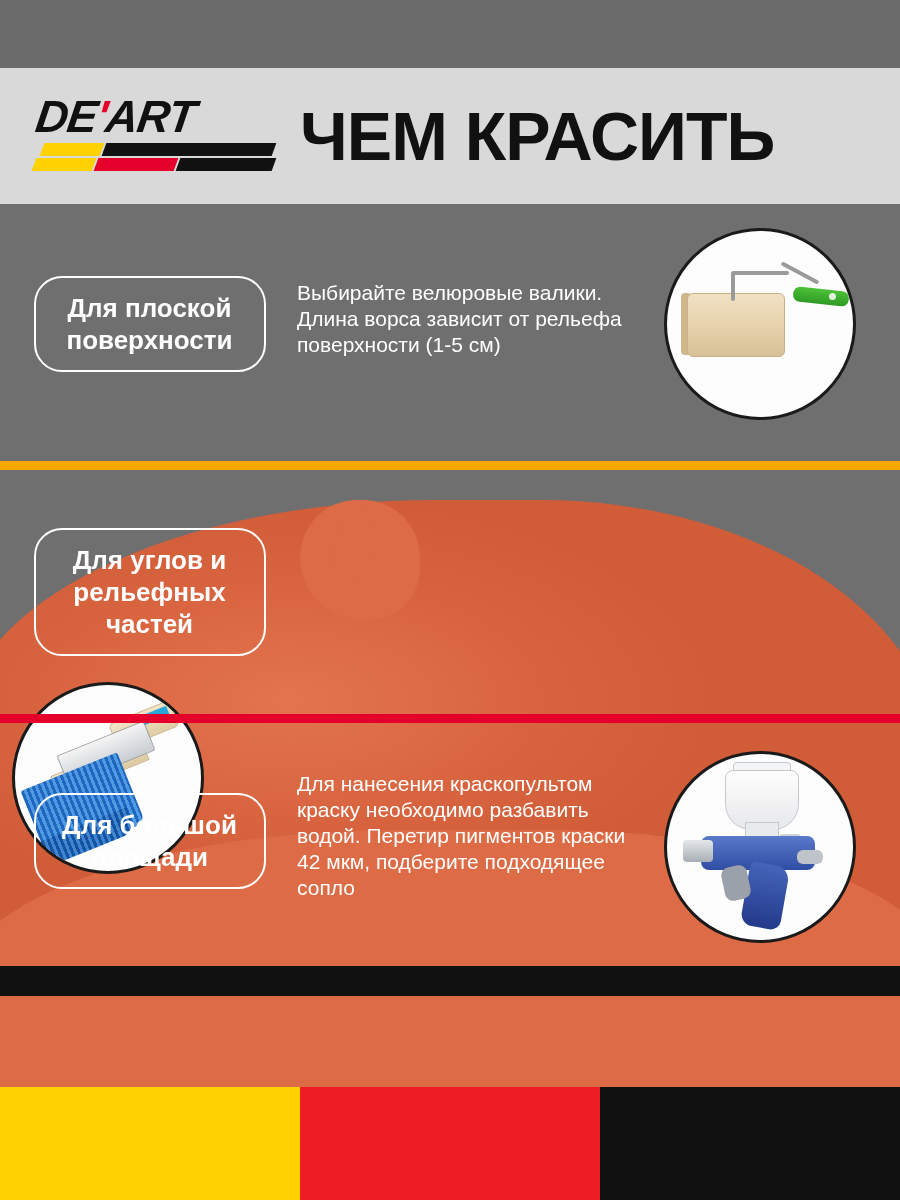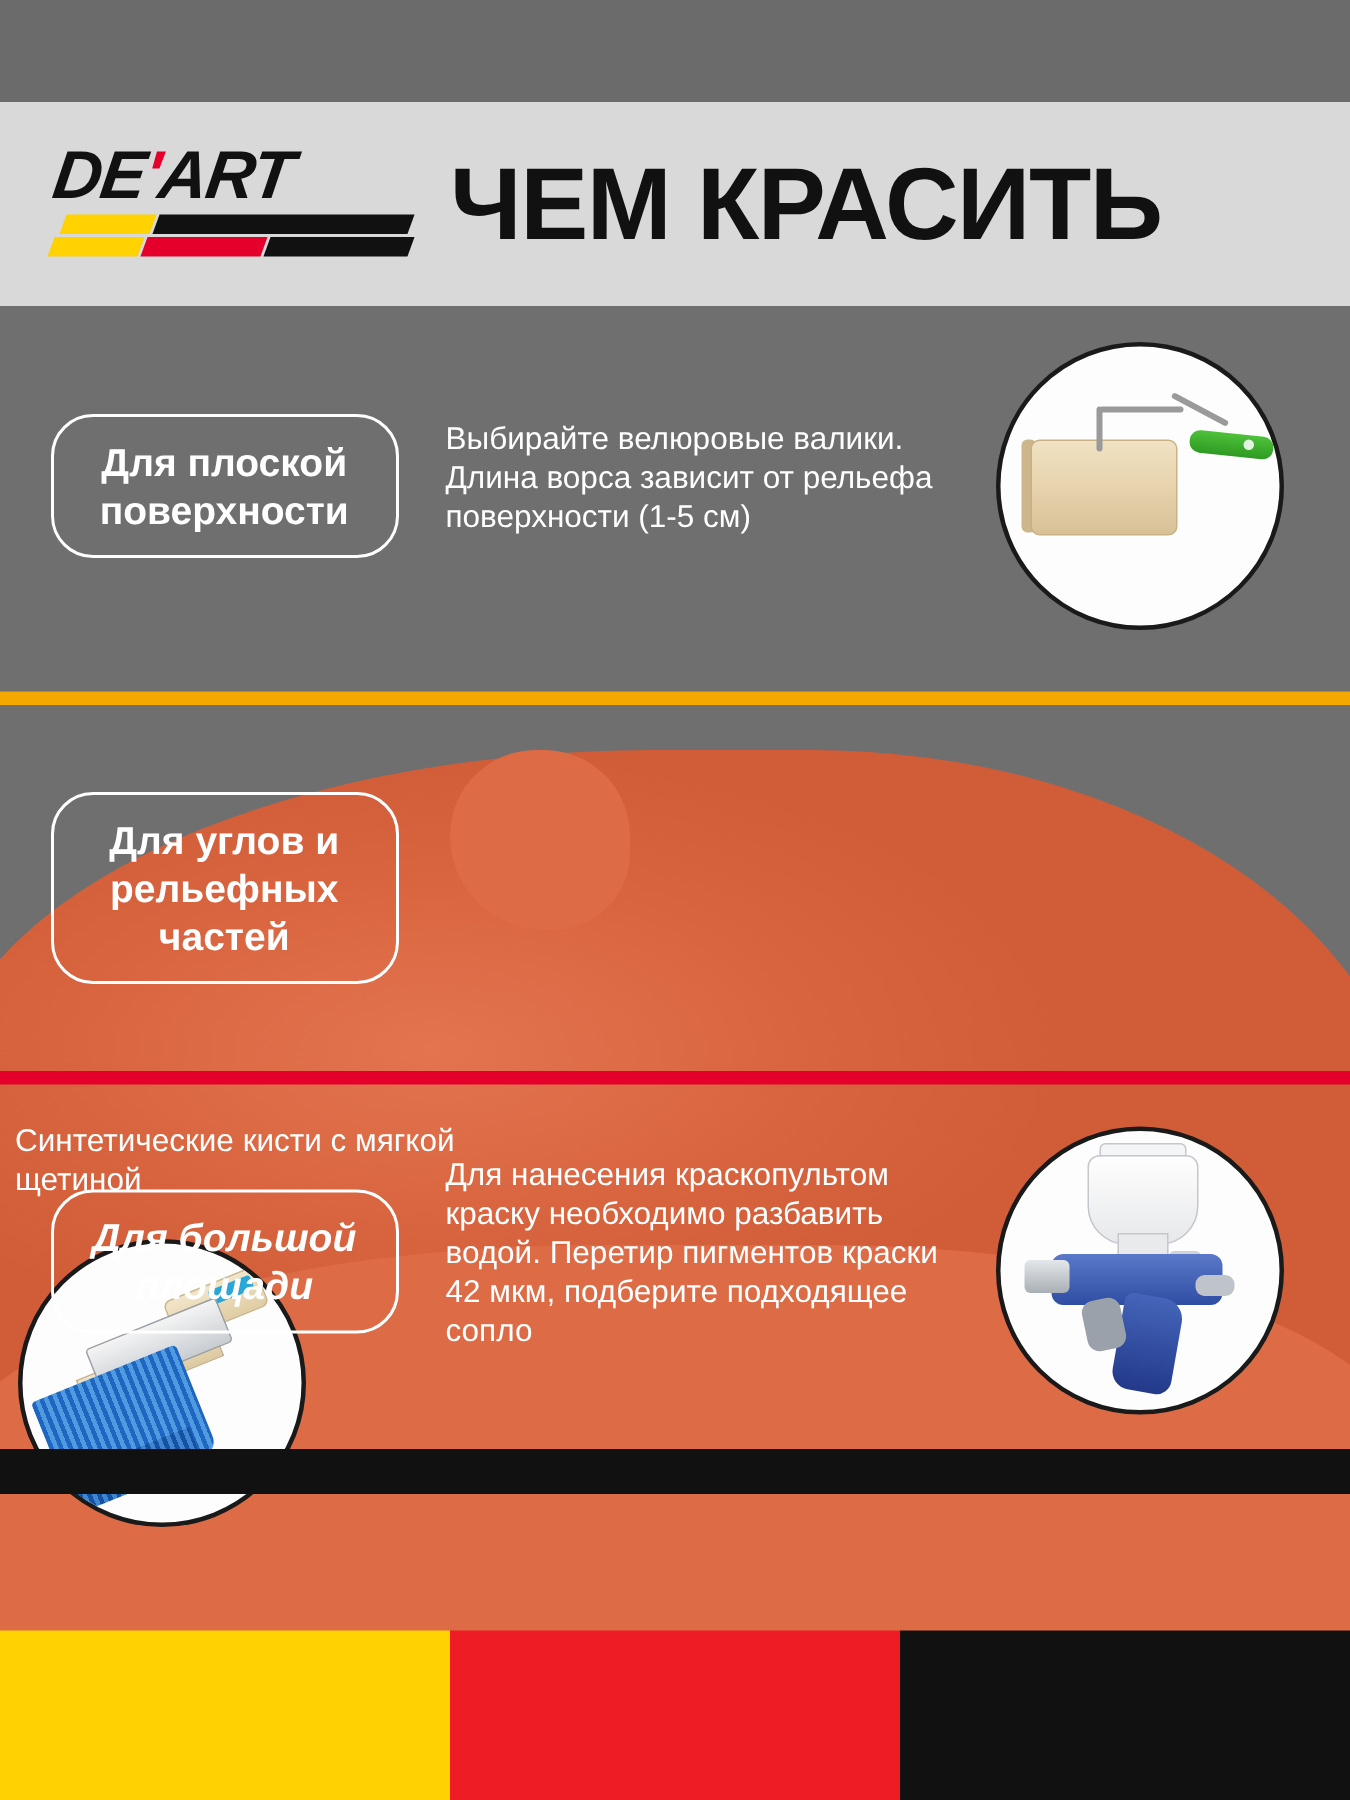--- a/index.html
+++ b/index.html
@@ -178,21 +178,21 @@
     background: transparent;
   }
   .pill-wrap {
     width: 275px;
     display: flex;
     justify-content: center;
     align-items: center;
   }
   .pill-1 { width: 232px; }
   .pill-2 { width: 232px; }
-  .pill-3 { width: 232px; font-style: italic; }
+  .pill-3 { width: 232px; }
 
   .desc {
     color: #ffffff;
     font-size: 21px;
     line-height: 26px;
     width: 355px;
     padding-top: 4px;
   }
 
   .photo {
@@ -435,21 +435,20 @@
       <div class="roller-handle-dot"></div>
     </div>
   </div>
 
   <div class="divider div-yellow"></div>
 
   <div class="row row2">
     <div class="pill-wrap r2-pill-wrap">
       <div class="pill pill-2">Для углов и рельефных частей</div>
     </div>
-    <div class="desc r2-desc">Синтетические кисти с мягкой щетиной</div>
     <div class="photo r2-photo">
       <div class="brush-handle"></div>
       <div class="brush-handle-band"></div>
       <div class="brush-neck"></div>
       <div class="brush-ferrule"></div>
       <div class="brush-bristles"></div>
       <div class="brush-bristles-tip"></div>
     </div>
   </div>
 

